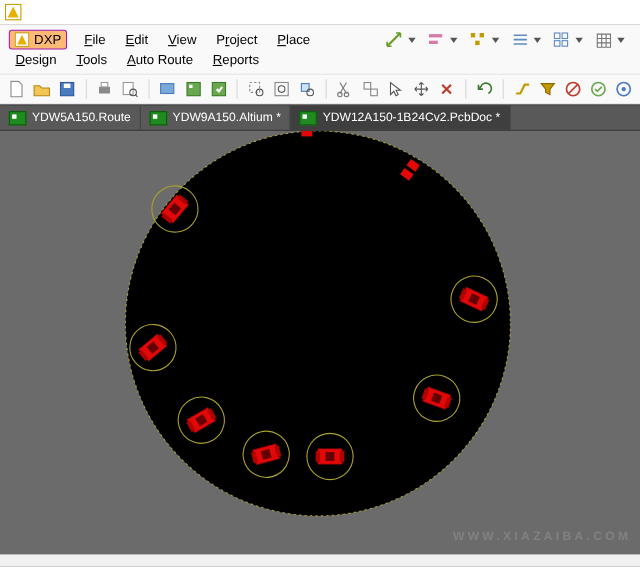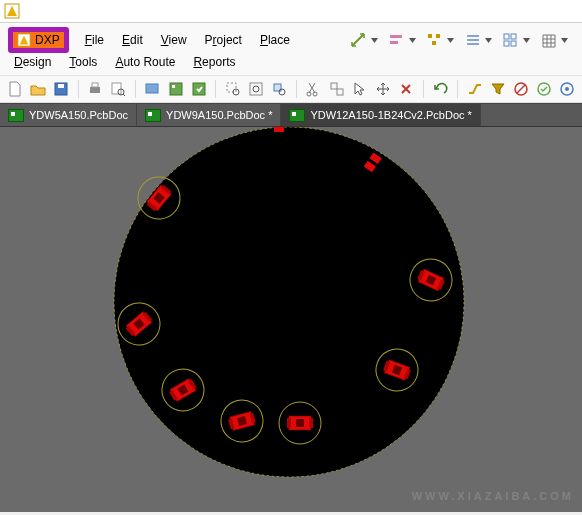--- a/index.html
+++ b/index.html
@@ -2,21 +2,21 @@
 <html><head>
 <meta charset="utf-8">
 <style>
   html,body{margin:0;padding:0;font-family:"Segoe UI",Tahoma,sans-serif;font-size:12px;background:#f0f0f0;color:#000;width:582px;height:515px;overflow:hidden}
   .titlebar{height:22px;background:#fff;border-bottom:1px solid #d0d0d0;display:flex;align-items:center;padding:0 4px;gap:6px}
   .titlebar .logo{width:16px;height:16px;display:inline-flex;align-items:center;justify-content:center}
   .titlebar .title{white-space:nowrap;overflow:hidden;text-overflow:clip}
   .menubar{background:#f9f9f9;padding:4px 8px;display:flex;flex-wrap:wrap;align-items:center;gap:0 14px;border-bottom:1px solid #e0e0e0}
   .menubar .menu-item{padding:2px 2px;cursor:default}
   .menubar .menu-item .ul{text-decoration:underline}
-  .dxp-btn{display:inline-flex;align-items:center;gap:4px;border:5px solid #a21caf;background:#f97316;padding:1px 4px;border-radius:3px}
+  .dxp-btn{display:inline-flex;align-items:center;gap:4px;border:1px solid #a21caf;background:#fdba74;padding:1px 4px;border-radius:3px}
   .toolbar{background:#f9f9f9;padding:4px 6px;display:flex;align-items:center;gap:6px;border-bottom:1px solid #e0e0e0}
   .toolbar .tb-btn{width:18px;height:18px;display:inline-flex;align-items:center;justify-content:center;cursor:default}
   .toolbar .sep{width:1px;height:18px;background:#d8d8d8;margin:0 2px}
   .tabstrip{background:#595959;display:flex;align-items:stretch;height:22px;border-top:1px solid #444;border-bottom:1px solid #333}
   .tab{display:flex;align-items:center;gap:5px;padding:0 8px;color:#fff;font-size:11px;border-right:1px solid #434343;cursor:default;white-space:nowrap}
   .tab.active{background:#3f3f3f}
   .tab .pcb-ico{width:14px;height:11px;background:#1f8a1f;border:1px solid #0c5a0c;position:relative}
   .tab .pcb-ico::after{content:"";position:absolute;left:2px;top:2px;width:4px;height:4px;background:#fff}
   .canvas{position:relative;height:calc(515px - 22px - 58px - 28px - 22px);background:#6b6b6b;overflow:hidden}
   .watermark{position:absolute;right:8px;bottom:10px;font-size:34px;color:rgba(255,255,255,0.18);font-weight:bold;letter-spacing:2px;pointer-events:none;font-family:"Microsoft YaHei",sans-serif}
@@ -249,25 +249,25 @@
       <svg width="16" height="16">
         <circle cx="8" cy="8" r="6" fill="none" stroke="#4a7abf" stroke-width="1.5"></circle>
         <circle cx="8" cy="8" r="2" fill="#4a7abf"></circle>
       </svg>
     </span>
 </div>
 
 <div class="tabstrip" id="tabstrip">
     <div class="tab">
       <span class="pcb-ico"></span>
-      <span>YDW5A150.PcbDoc</span>
+      <span>YDW5A150.Route</span>
     </div>
     <div class="tab">
       <span class="pcb-ico"></span>
-      <span>YDW9A150.PcbDoc *</span>
+      <span>YDW9A150.Altium *</span>
     </div>
     <div class="tab active">
       <span class="pcb-ico"></span>
       <span>YDW12A150-1B24Cv2.PcbDoc *</span>
     </div>
   </div>
 
 <div class="canvas">
   <svg id="boardsvg" width="582" height="400">
       <circle cx="289" cy="175" r="175" fill="#000"></circle>

